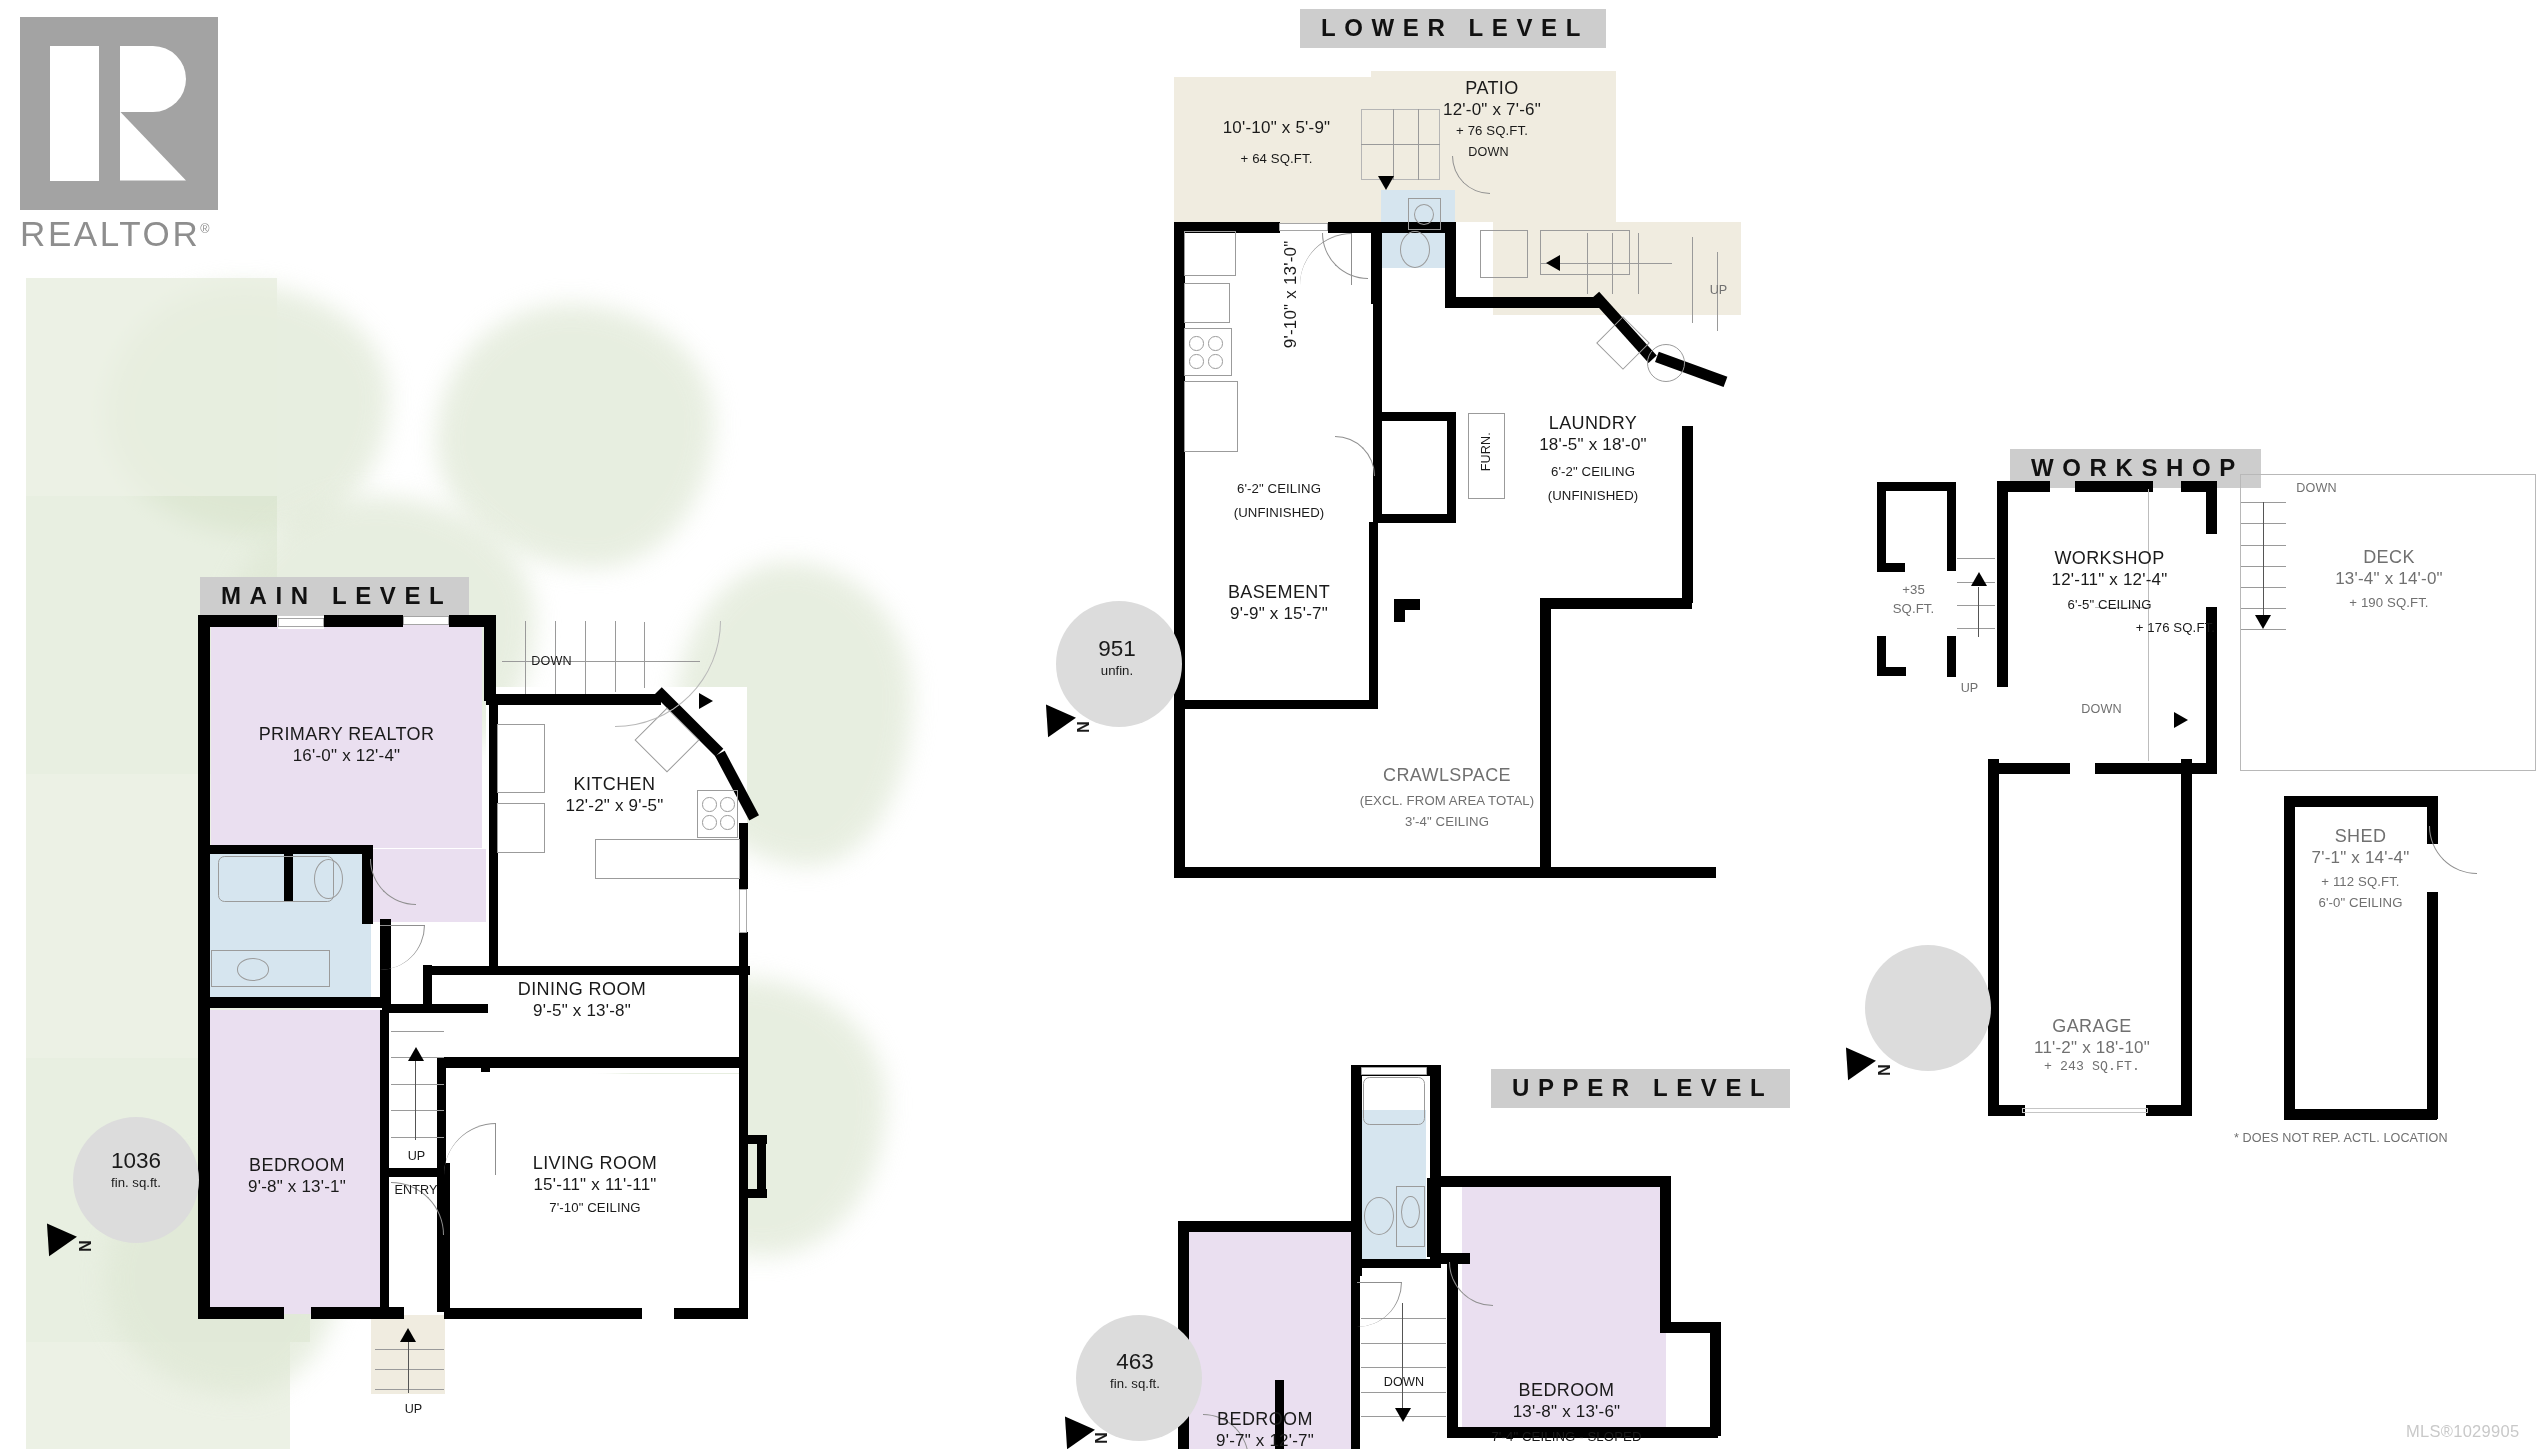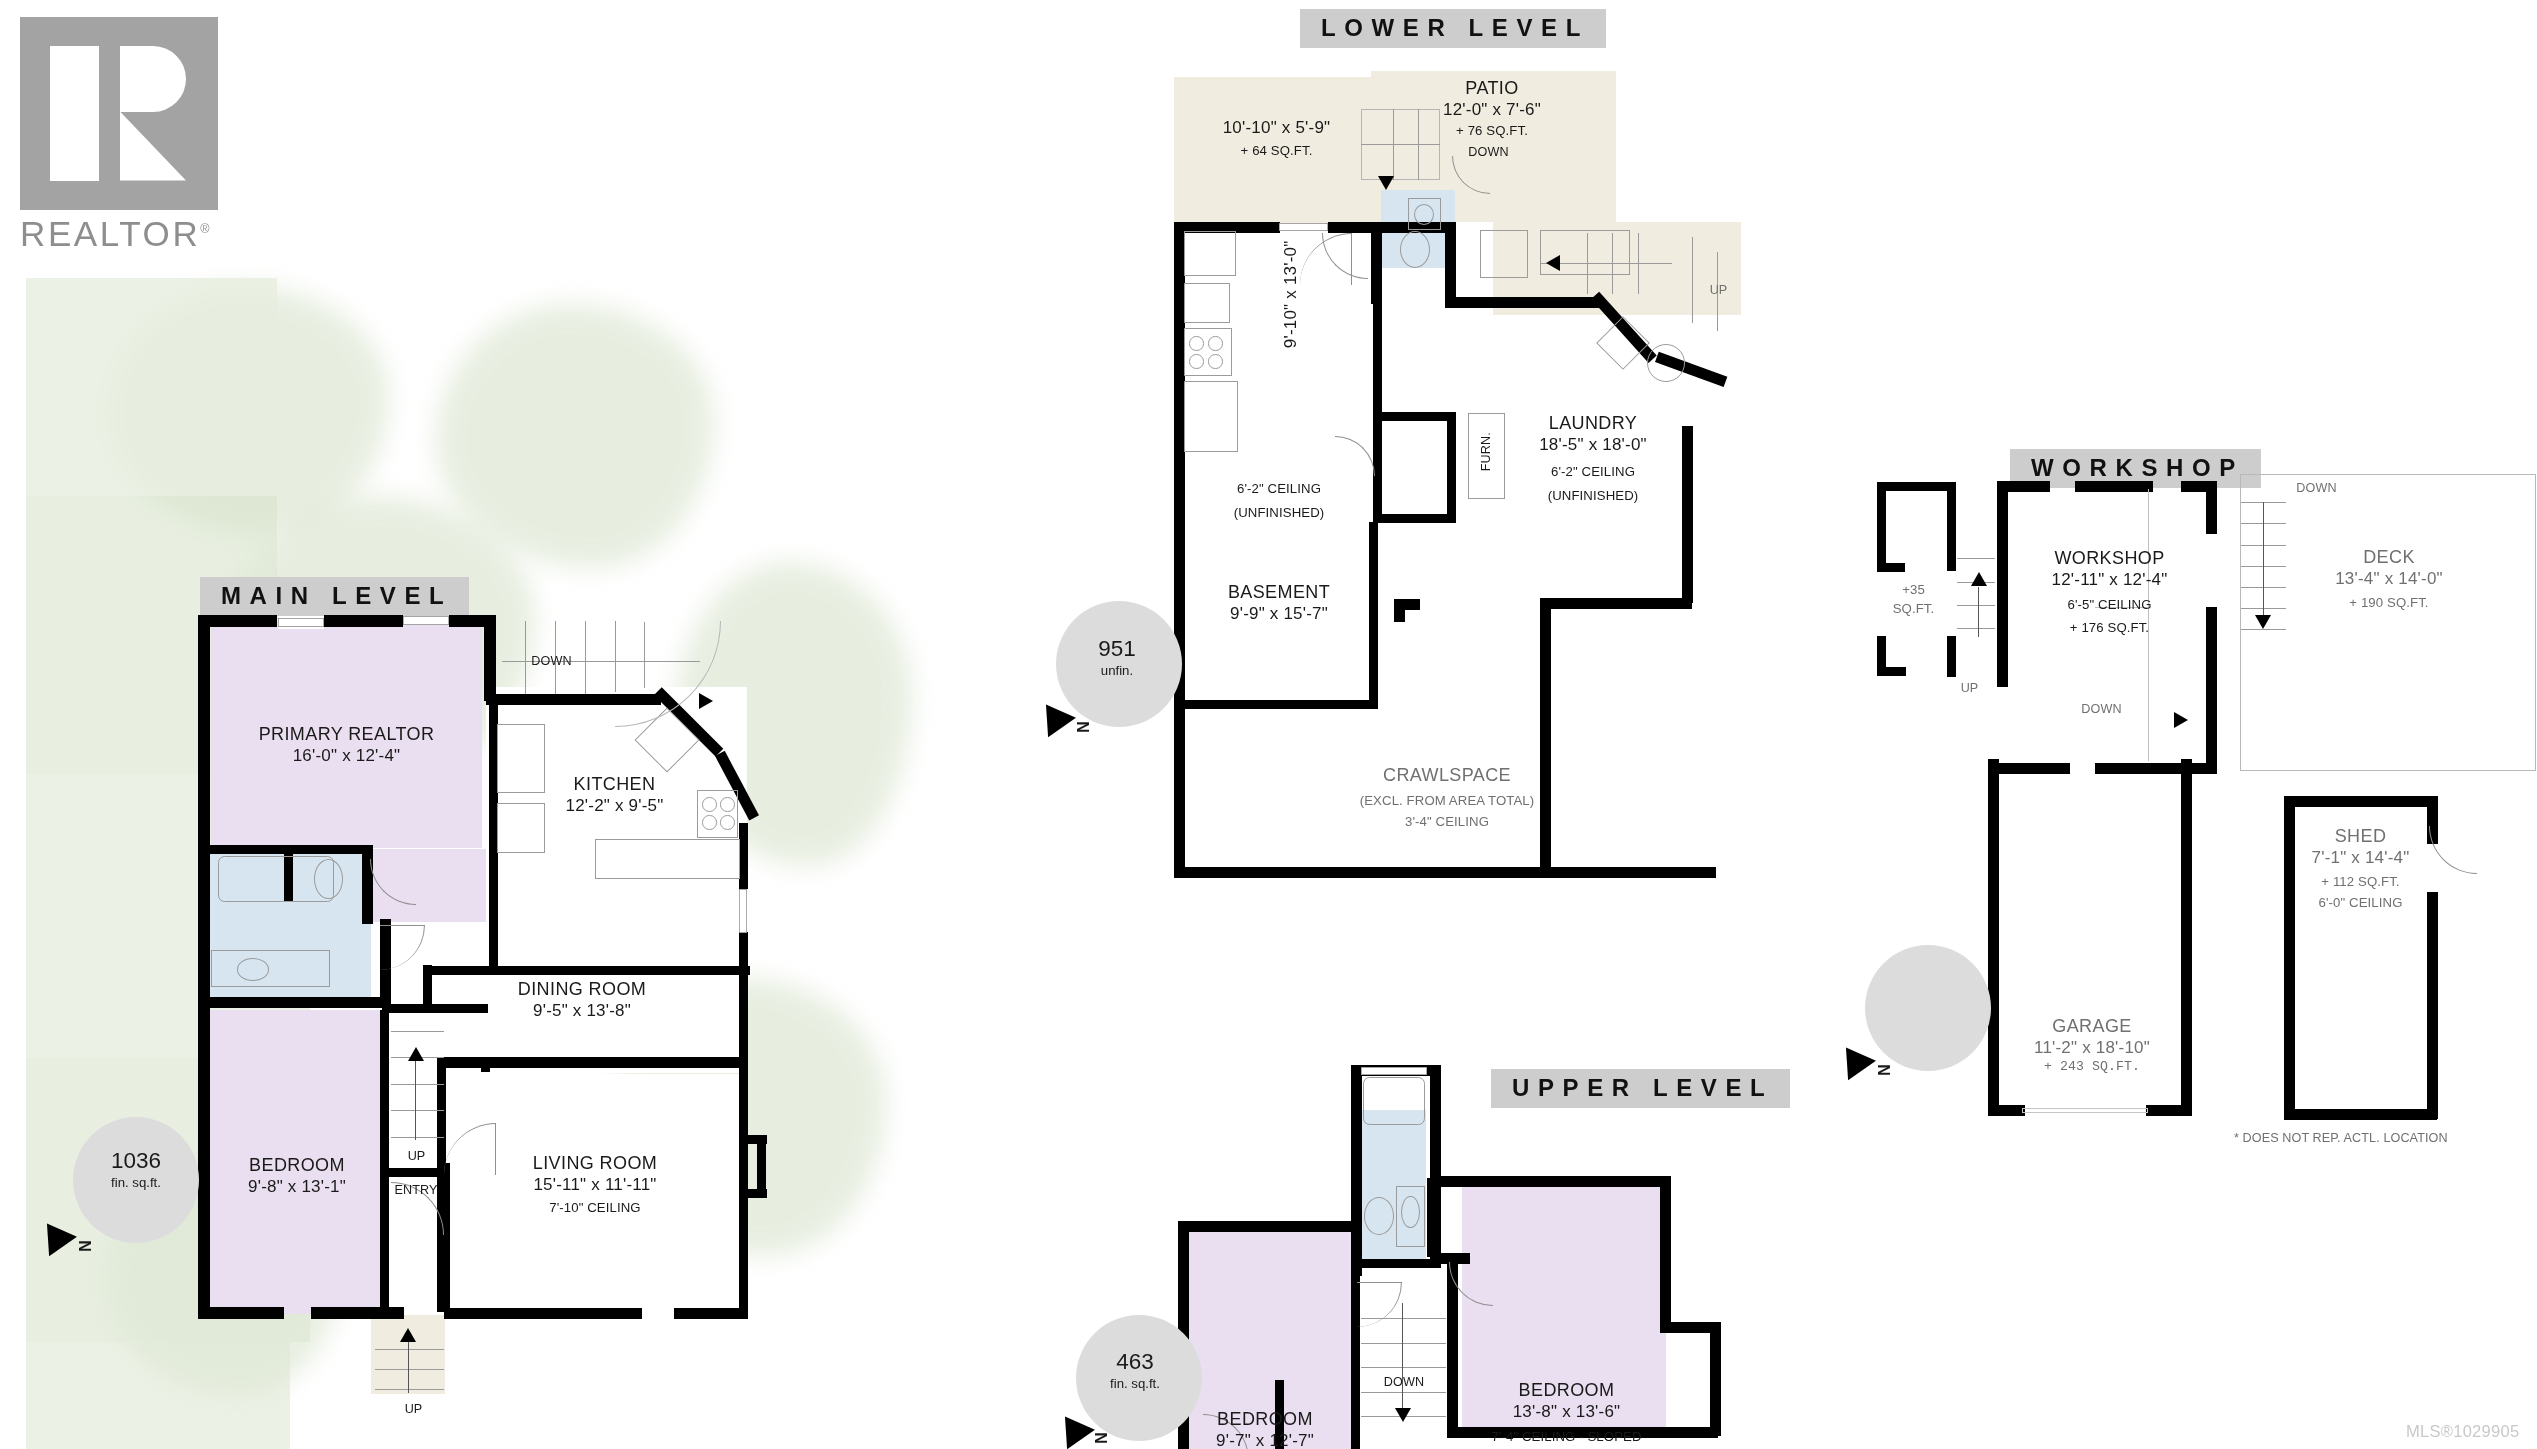--- a/index.html
+++ b/index.html
@@ -321,21 +321,21 @@
   <div class="door" style="left:1335px;top:436px;width:40px;height:40px;border-radius:0 40px 0 0;border-left:none;border-bottom:none;border-top:1.3px solid #8f8f8f;border-right:1.3px solid #8f8f8f;"></div>
   <div class="door" style="left:1452px;top:156px;width:38px;height:38px;border-radius:0 0 0 38px;"></div>
 
   <div class="lbl" style="left:1373px;top:78px;width:238px;">
     <div class="rname">PATIO</div>
     <div class="rdim">12'-0" x 7'-6"</div>
     <div class="rsub" style="margin-top:2.6px;">+ 76 SQ.FT.</div>
   </div>
   <div class="lbl" style="left:1174px;top:118px;width:205px;">
     <div class="rdim">10'-10" x 5'-9"</div>
-    <div class="rsub" style="margin-top:4px;">+ 64 SQ.FT.</div>
+    <div class="rsub" style="margin-top:12px;">+ 64 SQ.FT.</div>
   </div>
   <div class="lbl rdim vert" style="left:1215px;top:284px;width:152px;">9'-10" x 13'-0"</div>
   <div class="lbl" style="left:1474px;top:413px;width:238px;">
     <div class="rname">LAUNDRY</div>
     <div class="rdim">18'-5" x 18'-0"</div>
     <div class="rsub" style="margin-top:8px;">6'-2" CEILING</div>
     <div class="rsub" style="margin-top:8px;">(UNFINISHED)</div>
   </div>
   <div class="lbl" style="left:1180px;top:582px;width:198px;">
     <div class="rname">BASEMENT</div>
@@ -487,21 +487,21 @@
   <div class="wall" style="left:2284px;top:796px;width:10.6px;height:324px;"></div>
   <div class="wall" style="left:2427px;top:796px;width:10.6px;height:48px;"></div>
   <div class="wall" style="left:2427px;top:892px;width:10.6px;height:227px;"></div>
   <div class="wall" style="left:2284px;top:1109px;width:153px;height:10.6px;"></div>
   <div class="door" style="left:2429px;top:826px;width:48px;height:48px;border-radius:0 0 0 48px;"></div>
 
   <div class="lbl" style="left:2004px;top:548px;width:211px;">
     <div class="rname">WORKSHOP</div>
     <div class="rdim">12'-11" x 12'-4"</div>
     <div class="rsub" style="margin-top:6.6px;">6'-5" CEILING</div>
-    <div class="rsub" style="margin-top:6.6px;">+ 176 SQ.FT.</div>
+    <div class="rsub" style="margin-top:6.6px;text-align:right;">+ 176 SQ.FT.</div>
   </div>
   <div class="lbl gray" style="left:2293px;top:547px;width:192px;">
     <div class="rname">DECK</div>
     <div class="rdim">13'-4" x 14'-0"</div>
     <div class="rsub" style="margin-top:5.3px;">+ 190 SQ.FT.</div>
   </div>
   <div class="lbl gray" style="left:1996px;top:1016px;width:192px;">
     <div class="rname">GARAGE</div>
     <div class="rdim">11'-2" x 18'-10"</div>
     <div class="rsub" style="margin-top:0;font-family:Liberation Mono, monospace;">+ 243 SQ.FT.</div>

